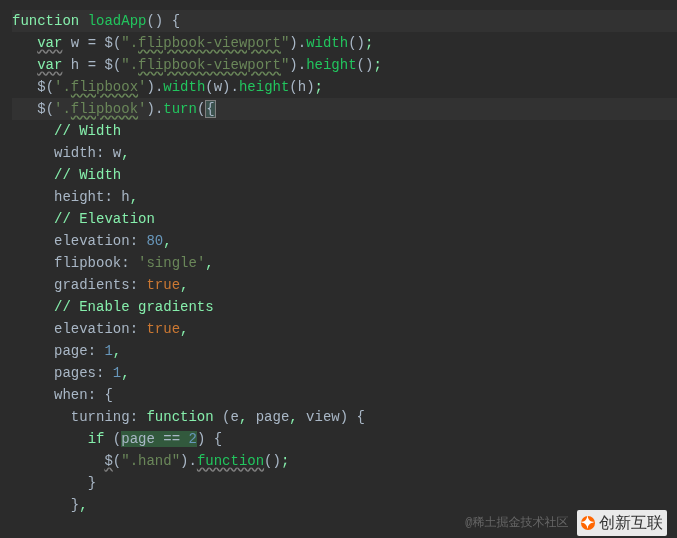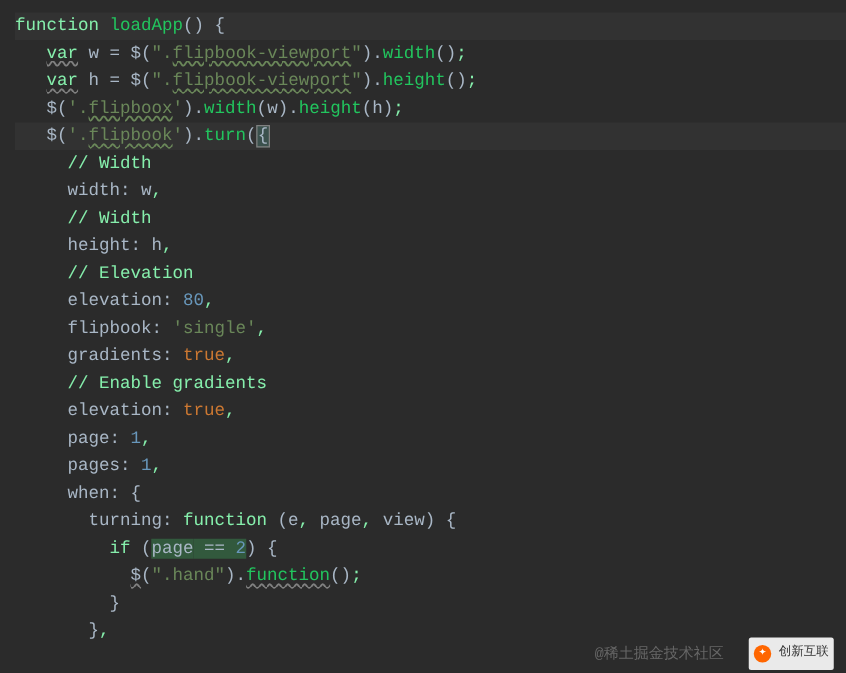--- a/index.html
+++ b/index.html
@@ -13,23 +13,23 @@
 .com{color:#86efac}
 .ident{color:#a9b7c6}
 .punc{color:#a9b7c6}
 .jq{color:#a9b7c6}
 .bool{color:#cc7832}
 .typo{text-decoration:underline wavy #6a8759;text-underline-offset:2px}
 .var-underline{text-decoration:underline wavy #808080;text-underline-offset:2px}
 .matched-brace{background:#3b514d;border:1px solid #808080;box-sizing:border-box}
 .hand-underline{text-decoration:underline wavy #808080;text-underline-offset:2px}
 .sel-word{background:#32593d}
-.watermark{position:absolute;right:10px;bottom:2px;display:flex;align-items:center;gap:20px}
+.watermark{position:absolute;right:10px;bottom:2px;display:flex;align-items:center;gap:8px}
 .watermark-text{color:#666;font-size:12px}
-.logo-box{background:rgba(255,255,255,.9);border-radius:2px;padding:2px 4px;font-size:10px;color:#333;font-family:Liberation Mono, monospace}
+.logo-box{background:rgba(255,255,255,.9);border-radius:2px;padding:2px 4px;font-size:16px;color:#333;font-family:Liberation Sans, sans-serif}
 .logo-k{display:inline-block;width:14px;height:14px;background:#f60;border-radius:50%;text-align:center;color:#fff;font-weight:bold;line-height:14px}
 </style>
 </head>
 <body>
 
 <div class="code-area">
   <div class="line current"><span class="kw">function</span><span> </span><span class="fn">loadApp</span><span class="punc">()</span><span> </span><span class="punc">{</span></div>
 
   <div class="line"><span>   </span><span class="kw var-underline">var</span><span> </span><span class="ident">w</span><span> = </span><span class="jq">$</span><span class="punc">(</span><span class="str">"</span><span class="str">.</span><span class="str typo">flipbook-viewport</span><span class="str">"</span><span class="punc">)</span><span class="punc">.</span><span class="fn">width</span><span class="punc">()</span><span class="kw">;</span></div>
 

